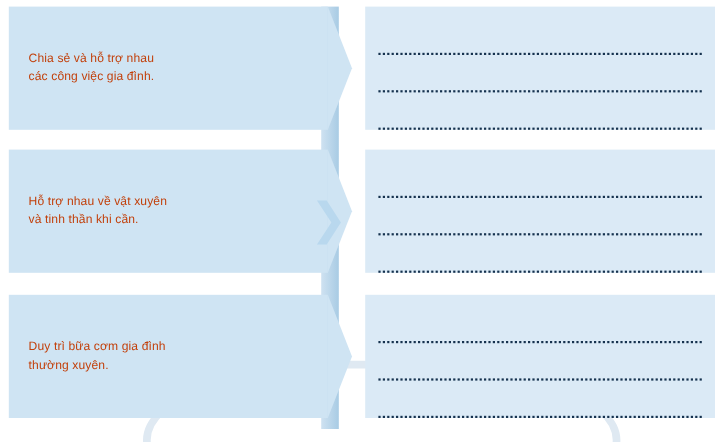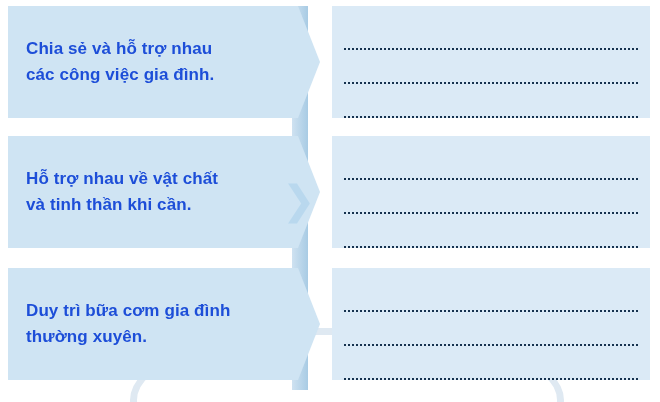--- a/index.html
+++ b/index.html
@@ -66,24 +66,24 @@
     top: 0;
     width: 290px;
     height: 112px;
     background: #cfe4f3;
     display: flex;
     align-items: center;
     box-sizing: border-box;
     padding: 0 16px 0 18px;
   }
   .label-panel .label-text {
-    font-size: 17px;
+    font-size: 11px;
     line-height: 1.55;
-    color: #1d4ed8;
-    font-weight: 700;
+    color: #c2410c;
+    font-weight: 400;
     letter-spacing: 0.1px;
     white-space: pre-line;
   }
   
   .tip {
     position: absolute;
     left: 298px;
     top: 0;
     width: 0;
     height: 0;
@@ -142,21 +142,21 @@
       <div class="tip"></div>
       <div class="write-panel">
         <div class="dotline"></div>
         <div class="dotline"></div>
         <div class="dotline last"></div>
       </div>
     </div>
 
     <div class="row row-1">
       <div class="label-panel">
-        <div class="label-text">Hỗ trợ nhau về vật chất
+        <div class="label-text">Hỗ trợ nhau về vật xuyên
 và tinh thần khi cần.</div>
       </div>
       <div class="tip"></div>
       <div class="write-panel">
         <div class="dotline"></div>
         <div class="dotline"></div>
         <div class="dotline last"></div>
       </div>
     </div>
 

